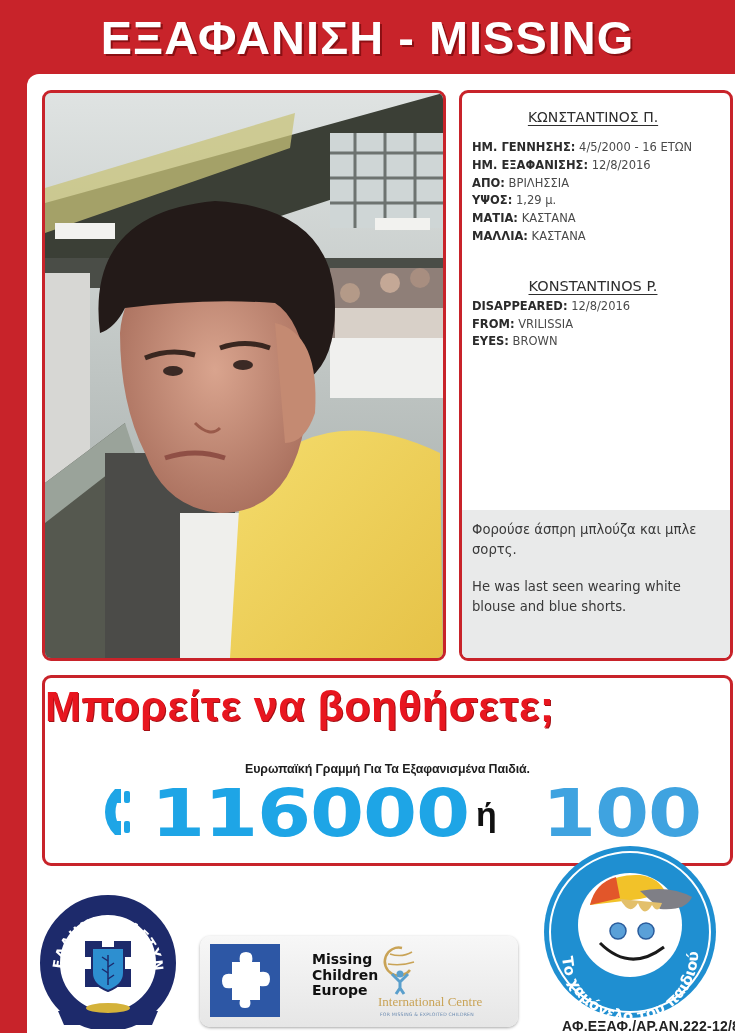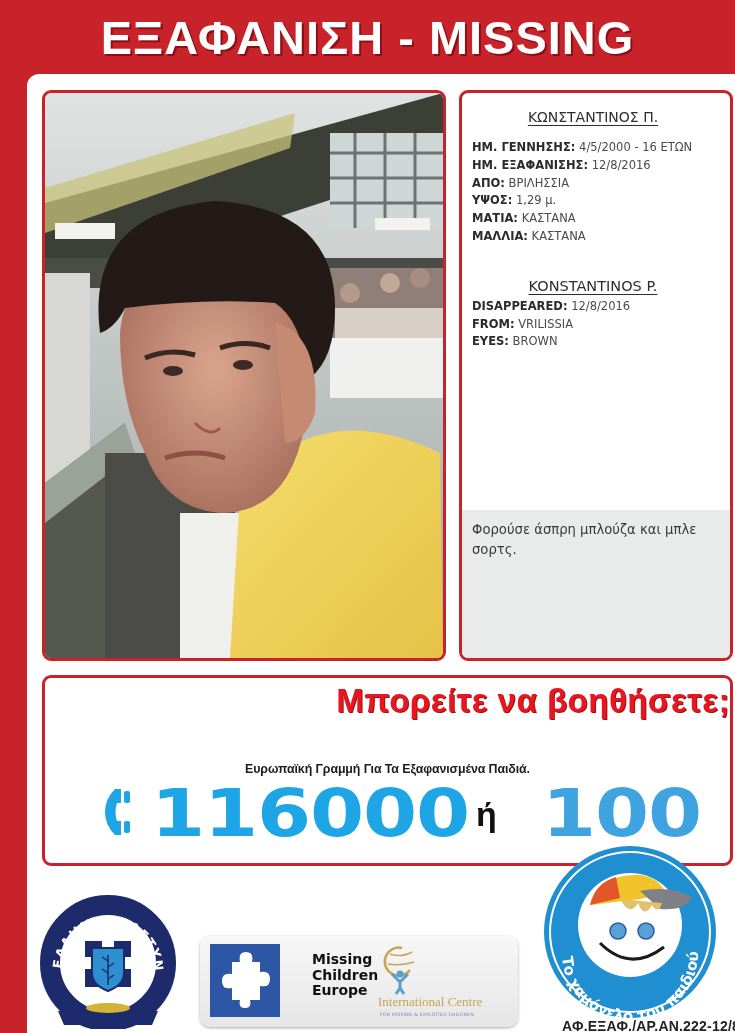--- a/index.html
+++ b/index.html
@@ -54,22 +54,22 @@
     color: #3a3a3a;
   }
   .desc-box p { margin: 0 0 17px 0; }
   
   .help-panel {
     position: absolute; left: 42px; top: 675px; width: 691px; height: 191px;
     border: 3px solid #c8232a; border-radius: 9px; box-sizing: border-box;
     background: #ffffff;
   }
   .help-title {
-    position: absolute; left: 0; right: 0; top: 4px; text-align: right;
-    color: #e8161f; font-weight: 700; font-size: 33px; letter-spacing: 0.5px;
+    position: absolute; left: 0; right: 0; top: 4px; text-align: left;
+    color: #e8161f; font-weight: 700; font-size: 43px; letter-spacing: 0.5px;
     font-family: "Liberation Sans", sans-serif;
     text-shadow: 1px 1px 0 #a40f14;
   }
   .help-text {
     position: absolute; left: 0; right: 0; text-align: center;
     font-family: "Liberation Sans", sans-serif; font-size: 12.4px; color: #1d1d1d;
     font-weight: 700; letter-spacing: -0.1px;
   }
   .help-text.l1 { top: 57px; }
   .help-text.l2 { top: 84px; }
@@ -196,20 +196,21 @@
     <div class="info-row"><b>ΜΑΛΛΙΑ:</b> <span>ΚΑΣΤΑΝΑ</span></div>
   </div>
   <div class="info-section" style="margin-top:32px;">
     <div class="info-name en">KONSTANTINOS P.</div>
     <div class="info-row"><b>DISAPPEARED:</b> <span>12/8/2016</span></div>
     <div class="info-row"><b>FROM:</b> <span>VRILISSIA</span></div>
     <div class="info-row"><b>EYES:</b> <span>BROWN</span></div>
   </div>
   <div class="desc-box">
     <p>Φορούσε άσπρη μπλούζα και μπλε σορτς.</p>
+    <p>He was last seen wearing white blouse and blue shorts.</p>
   </div>
 </div>
 
 <div class="help-panel">
   <div class="help-title">Μπορείτε να βοηθήσετε;</div>
   <div class="help-text l2">Ευρωπαϊκή Γραμμή Για Τα  Εξαφανισμένα Παιδιά.</div>
   <div class="phone-row">
     <svg class="phone-icon" viewBox="0 0 30 50">
       <path d="M10,2 L16,2 L16,16 L12,16 Q9,25 12,34 L16,34 L16,48 L10,48 Q0,38 0,25 Q0,12 10,2 Z" fill="#1ea5e6"></path>
       <rect x="19" y="4" width="6" height="12" rx="2" fill="#1ea5e6"></rect>

